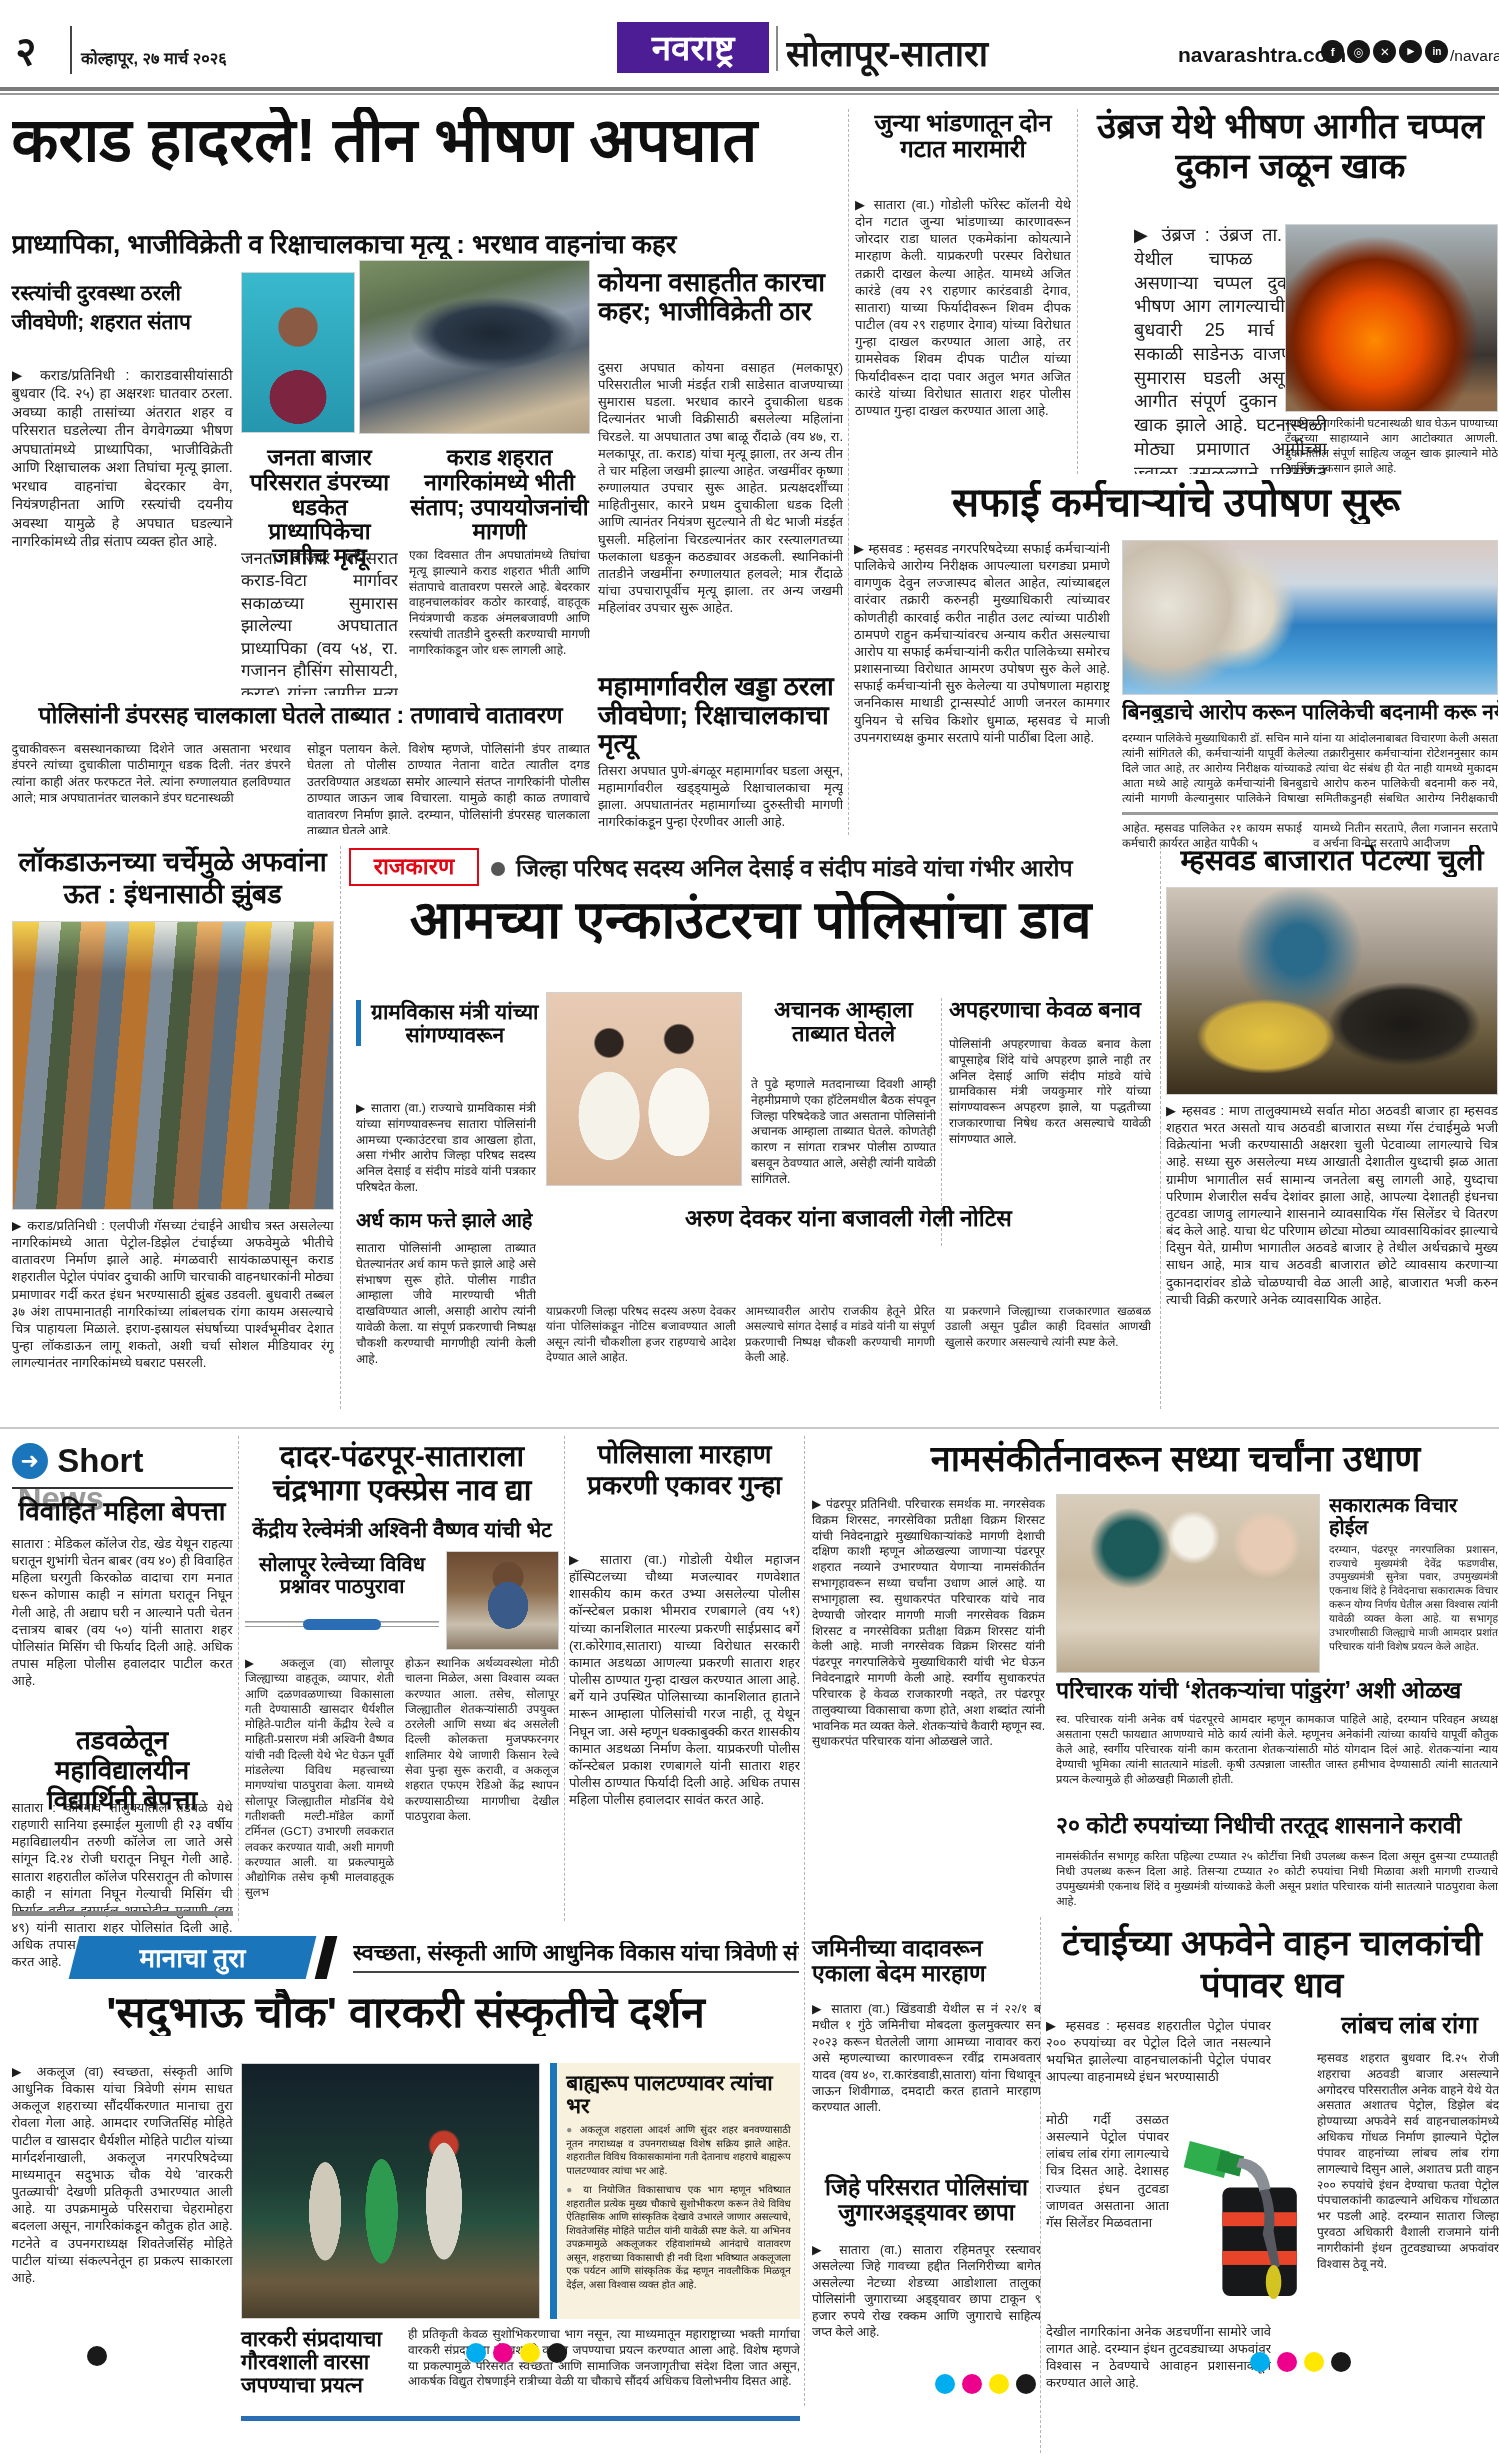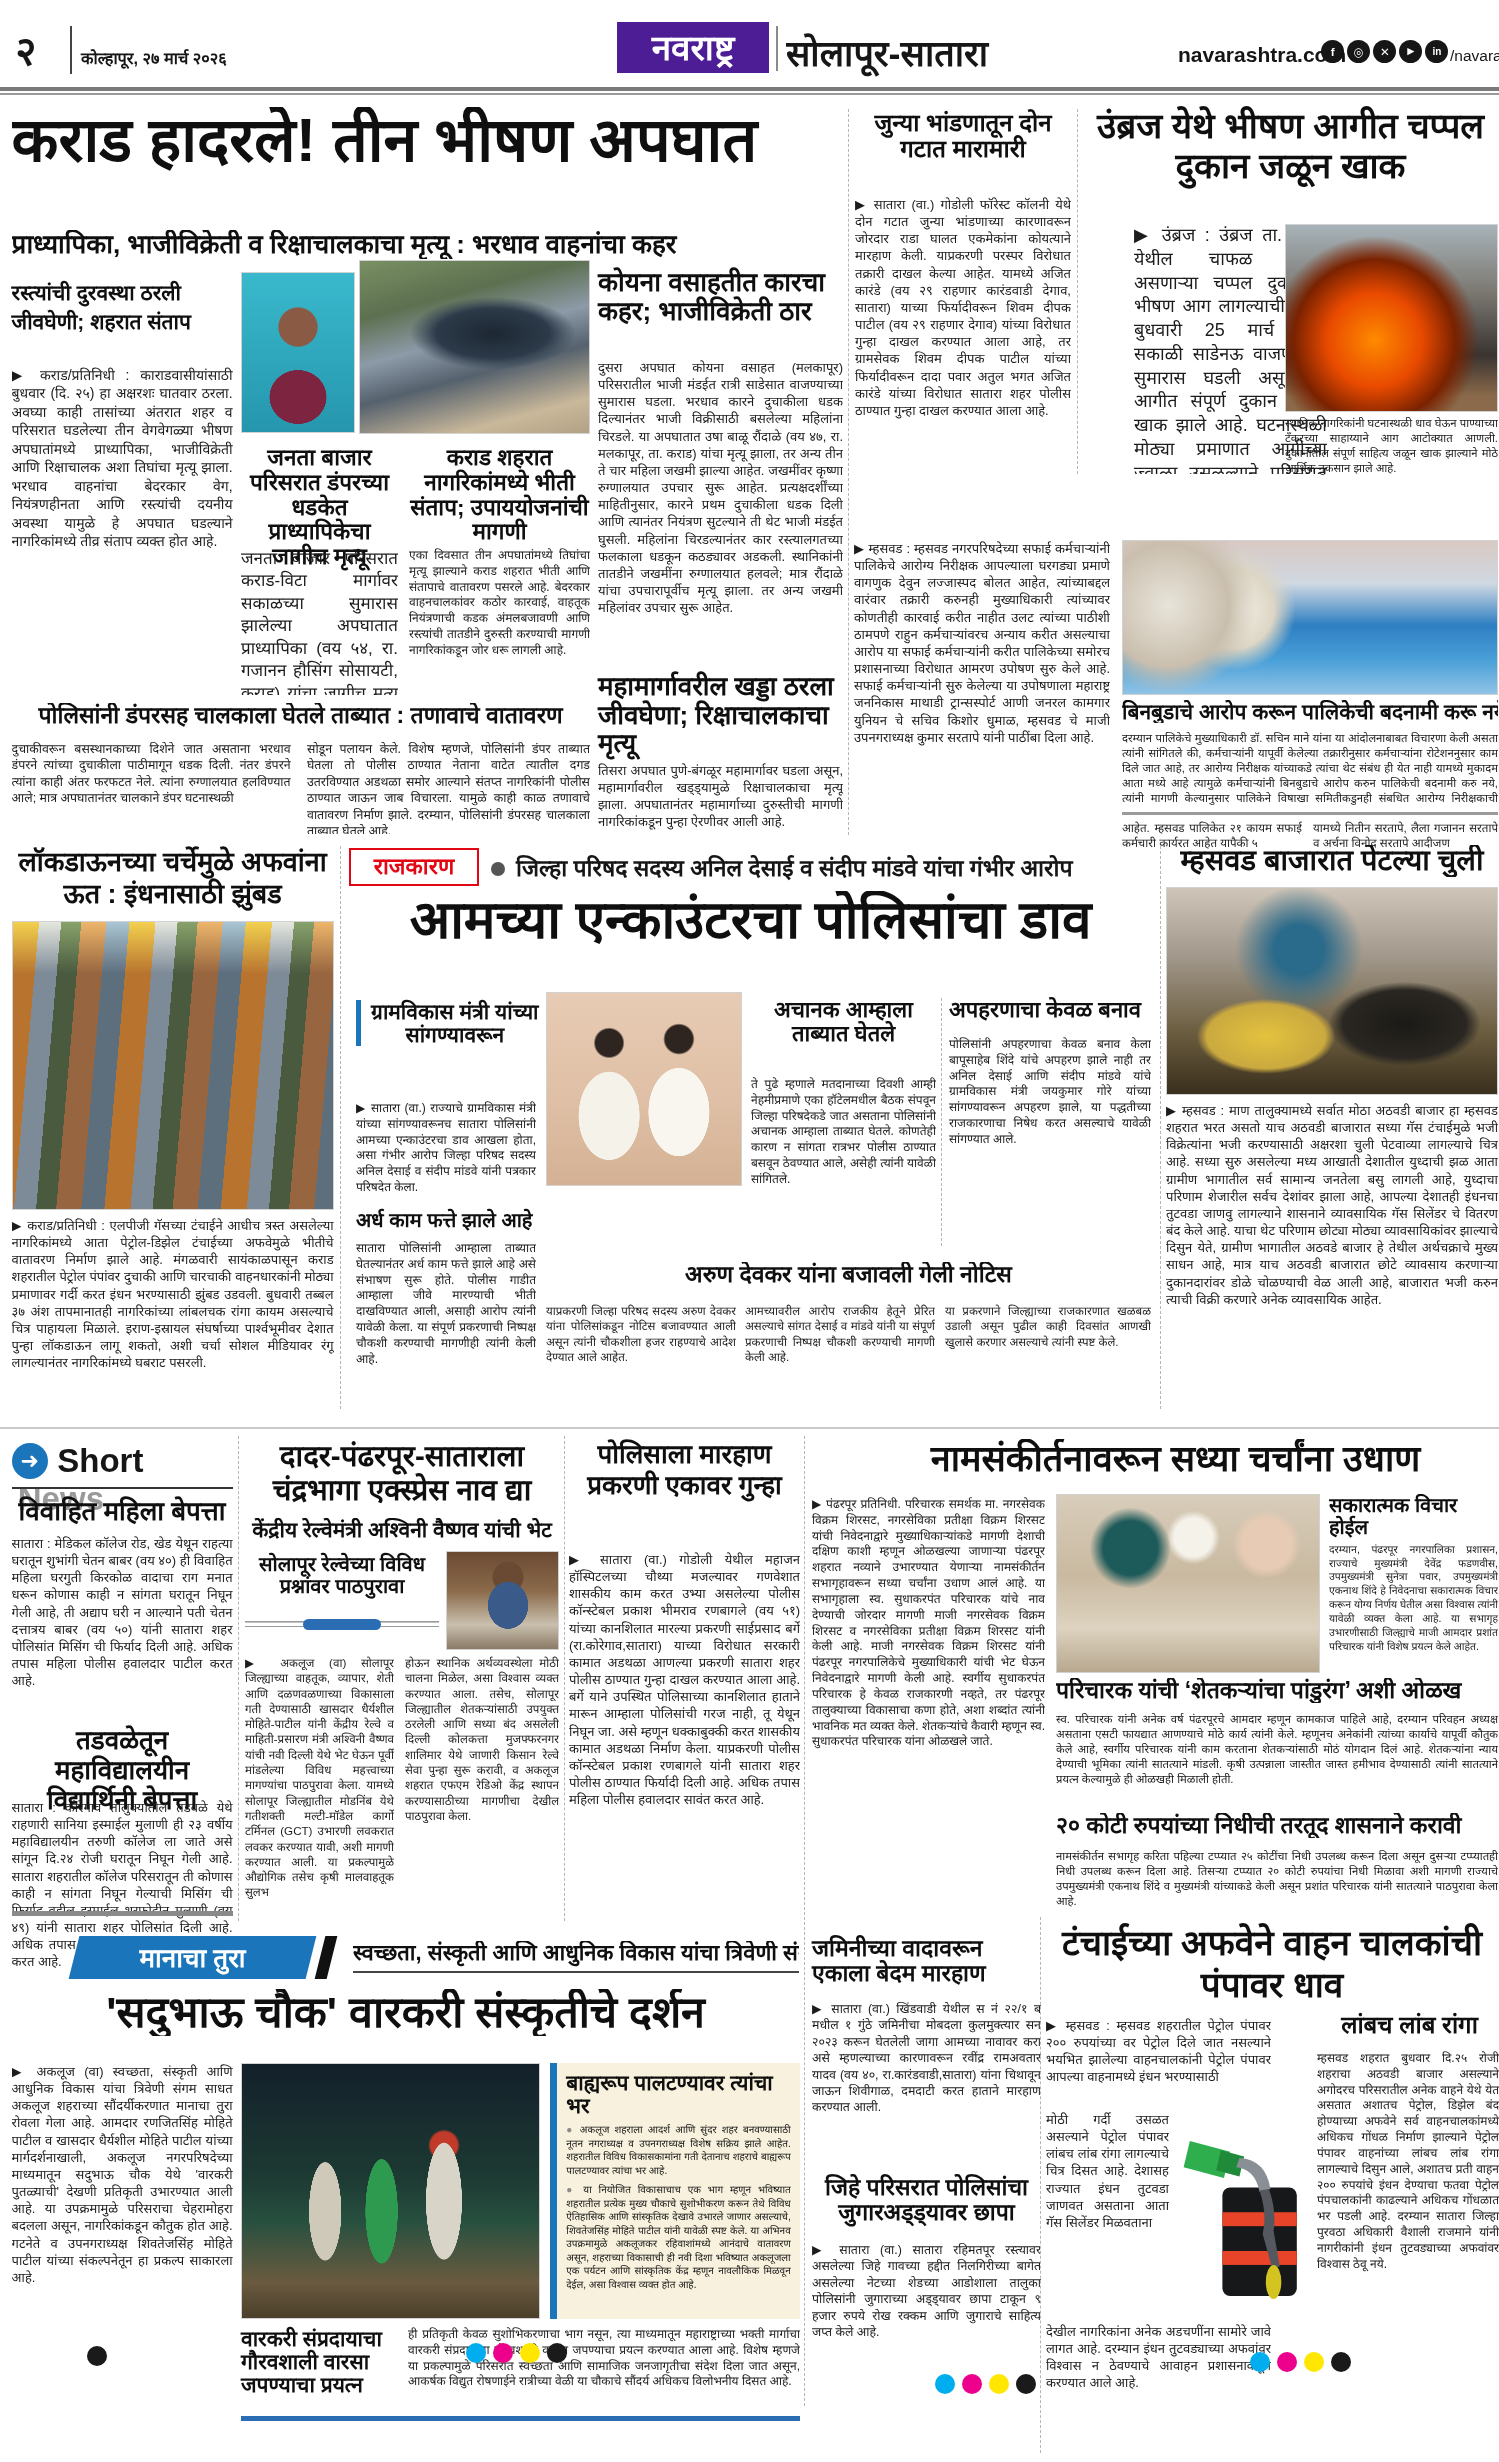--- a/index.html
+++ b/index.html
@@ -80,20 +80,21 @@
 
   <div class="abs vrule" style="left:1077px;top:109px;height:365px;"></div>
 
   <div class="abs hd ctr" style="left:1085px;top:106px;width:411px;font-size:35px;line-height:1.15;">उंब्रज येथे भीषण आगीत चप्पल दुकान जळून खाक</div>
   <div class="abs bt" style="left:1134px;top:224px;width:193px;height:250px;font-size:18px;">▶ उंब्रज : उंब्रज ता. कराड येथील चाफळ रोडला असणाऱ्या चप्पल दुकानाला भीषण आग लागल्याची घटना बुधवारी 25 मार्च रोजी सकाळी साडेनऊ वाजण्याच्या सुमारास घडली असून या आगीत संपूर्ण दुकान जळून खाक झाले आहे. घटनास्थळी मोठ्या प्रमाणात आगीच्या ज्वाळा उसळल्याने परिसरात काही काळ भीतीचे वातावरण निर्माण झाले होते.</div>
   <div class="abs photo" style="left:1285px;top:224px;width:213px;height:188px;background:
        radial-gradient(circle at 42% 62%, #ff8a00 0%, #e84a00 28%, #7a2200 48%, transparent 62%),
        linear-gradient(180deg,#a8b3b9 0%,#7d7a74 35%,#3a3431 70%,#8a6a4a 92%);"></div>
   <div class="abs bt" style="left:1285px;top:416px;width:213px;height:59px;font-size:11.3px;">स्थानिक नागरिकांनी घटनास्थळी धाव घेऊन पाण्याच्या टँकरच्या साहाय्याने आग आटोक्यात आणली. दुकानातील संपूर्ण साहित्य जळून खाक झाल्याने मोठे आर्थिक नुकसान झाले आहे.</div>
 
+  <div class="abs hd ctr nw" style="left:854px;top:480px;width:644px;font-size:40px;">सफाई कर्मचाऱ्यांचे उपोषण सुरू</div>
   <div class="abs bt" style="left:854px;top:540px;width:256px;height:293px;font-size:13px;">▶ म्हसवड : म्हसवड नगरपरिषदेच्या सफाई कर्मचाऱ्यांनी पालिकेचे आरोग्य निरीक्षक आपल्याला घरगड्या प्रमाणे वागणुक देवुन लज्जास्पद बोलत आहेत, त्यांच्याबद्दल वारंवार तक्रारी करुनही मुख्याधिकारी त्यांच्यावर कोणतीही कारवाई करीत नाहीत उलट त्यांच्या पाठीशी ठामपणे राहुन कर्मचाऱ्यांवरच अन्याय करीत असल्याचा आरोप या सफाई कर्मचाऱ्यांनी करीत पालिकेच्या समोरच प्रशासनाच्या विरोधात आमरण उपोषण सुरु केले आहे. सफाई कर्मचाऱ्यांनी सुरु केलेल्या या उपोषणाला महाराष्ट्र जननिकास माथाडी ट्रान्सस्पोर्ट आणी जनरल कामगार युनियन चे सचिव किशोर धुमाळ, म्हसवड चे माजी उपनगराध्यक्ष कुमार सरतापे यांनी पाठींबा दिला आहे.</div>
   <div class="abs photo" style="left:1122px;top:540px;width:376px;height:155px;background:
        radial-gradient(circle at 12% 42%, #e8e4da 0%, #cabfae 18%, transparent 26%),
        radial-gradient(circle at 30% 45%, #f5f2ea 0%, #ddd6c5 14%, transparent 22%),
        linear-gradient(180deg,#d9c9c2 0%, #cfd8e2 28%, #2e7fc2 55%, #4aa0d8 78%, #8fc3e6 100%);"></div>
   <div class="abs hd nw" style="left:1122px;top:700px;width:376px;font-size:21px;">बिनबुडाचे आरोप करून पालिकेची बदनामी करू नये</div>
   <div class="abs bt" style="left:1122px;top:731px;width:376px;height:76px;font-size:11.3px;">दरम्यान पालिकेचे मुख्याधिकारी डॉ. सचिन माने यांना या आंदोलनाबाबत विचारणा केली असता त्यांनी सांगितले की, कर्मचाऱ्यांनी यापूर्वी केलेल्या तक्रारीनुसार कर्मचाऱ्यांना रोटेशननुसार काम दिले जात आहे, तर आरोग्य निरीक्षक यांच्याकडे त्यांचा थेट संबंध ही येत नाही यामध्ये मुकादम आता मध्ये आहे त्यामुळे कर्मचाऱ्यांनी बिनबुडाचे आरोप करुन पालिकेची बदनामी करु नये, त्यांनी मागणी केल्यानुसार पालिकेने विषाखा समितीकडुनही संबधित आरोग्य निरीक्षकाची चौकशी केली असुन त्या समितीनेही आरोग्य निरीक्षक यामध्ये निर्दोष असल्याचा अहवाल पालिकेला सादर केला आहे.</div>
   <div class="abs" style="left:1122px;top:812px;width:376px;height:3.1px;background:#9a9a9a;"></div>
   <div class="abs bt" style="left:1122px;top:820px;width:180px;height:34px;font-size:11.6px;">आहेत. म्हसवड पालिकेत २१ कायम सफाई कर्मचारी कार्यरत आहेत यापैकी ५</div>
   <div class="abs bt" style="left:1313px;top:820px;width:185px;height:34px;font-size:11.6px;">यामध्ये नितीन सरतापे, लैला गजानन सरतापे व अर्चना विनोद सरतापे आदीजण</div>
@@ -114,21 +115,21 @@
        radial-gradient(ellipse 26% 38% at 68% 62%, #f8f6ef 60%, transparent 61%),
        linear-gradient(180deg,#e8cbb4 0%, #dfc0a6 55%, #d4b194 100%);"></div>
 
   <div class="abs hd ctr" style="left:751px;top:998px;width:185px;font-size:22px;">अचानक आम्हाला ताब्यात घेतले</div>
   <div class="abs bt" style="left:751px;top:1077px;width:185px;height:172px;font-size:12px;">ते पुढे म्हणाले मतदानाच्या दिवशी आम्ही नेहमीप्रमाणे एका हॉटेलमधील बैठक संपवून जिल्हा परिषदेकडे जात असताना पोलिसांनी अचानक आम्हाला ताब्यात घेतले. कोणतेही कारण न सांगता रात्रभर पोलीस ठाण्यात बसवून ठेवण्यात आले, असेही त्यांनी यावेळी सांगितले.</div>
 
   <div class="abs vrule" style="left:941px;top:998px;height:248px;"></div>
   <div class="abs hd" style="left:949px;top:998px;width:202px;font-size:22px;">अपहरणाचा केवळ बनाव</div>
   <div class="abs bt" style="left:949px;top:1037px;width:202px;height:213px;font-size:12px;">पोलिसांनी अपहरणाचा केवळ बनाव केला बापूसाहेब शिंदे यांचे अपहरण झाले नाही तर अनिल देसाई आणि संदीप मांडवे यांचे ग्रामविकास मंत्री जयकुमार गोरे यांच्या सांगण्यावरून अपहरण झाले, या पद्धतीच्या राजकारणाचा निषेध करत असल्याचे यावेळी सांगण्यात आले.</div>
 
-  <div class="abs hd ctr nw" style="left:546px;top:1262px;width:605px;font-size:23px;">अरुण देवकर यांना बजावली गेली नोटिस</div>
+  <div class="abs hd ctr nw" style="left:546px;top:1206px;width:605px;font-size:23px;">अरुण देवकर यांना बजावली गेली नोटिस</div>
   <div class="abs bt" style="left:546px;top:1303px;width:190px;height:102px;font-size:11.6px;">याप्रकरणी जिल्हा परिषद सदस्य अरुण देवकर यांना पोलिसांकडून नोटिस बजावण्यात आली असून त्यांनी चौकशीला हजर राहण्याचे आदेश देण्यात आले आहेत.</div>
   <div class="abs bt" style="left:745px;top:1303px;width:190px;height:102px;font-size:11.6px;">आमच्यावरील आरोप राजकीय हेतूने प्रेरित असल्याचे सांगत देसाई व मांडवे यांनी या संपूर्ण प्रकरणाची निष्पक्ष चौकशी करण्याची मागणी केली आहे.</div>
   <div class="abs bt" style="left:945px;top:1303px;width:206px;height:102px;font-size:11.6px;">या प्रकरणाने जिल्ह्याच्या राजकारणात खळबळ उडाली असून पुढील काही दिवसांत आणखी खुलासे करणार असल्याचे त्यांनी स्पष्ट केले.</div>
 
   <div class="abs vrule" style="left:340px;top:846px;height:563px;"></div>
   <div class="abs vrule" style="left:1160px;top:846px;height:563px;"></div>
 
   <div class="abs hd ctr" style="left:11.6px;top:846px;width:322px;font-size:27px;line-height:1.2;">लॉकडाऊनच्या चर्चेमुळे अफवांना ऊत : इंधनासाठी झुंबड</div>
   <div class="abs photo" style="left:11.6px;top:921px;width:322px;height:289px;background:
        linear-gradient(180deg, rgba(245,240,225,.9) 0%, rgba(245,240,225,0) 18%),

